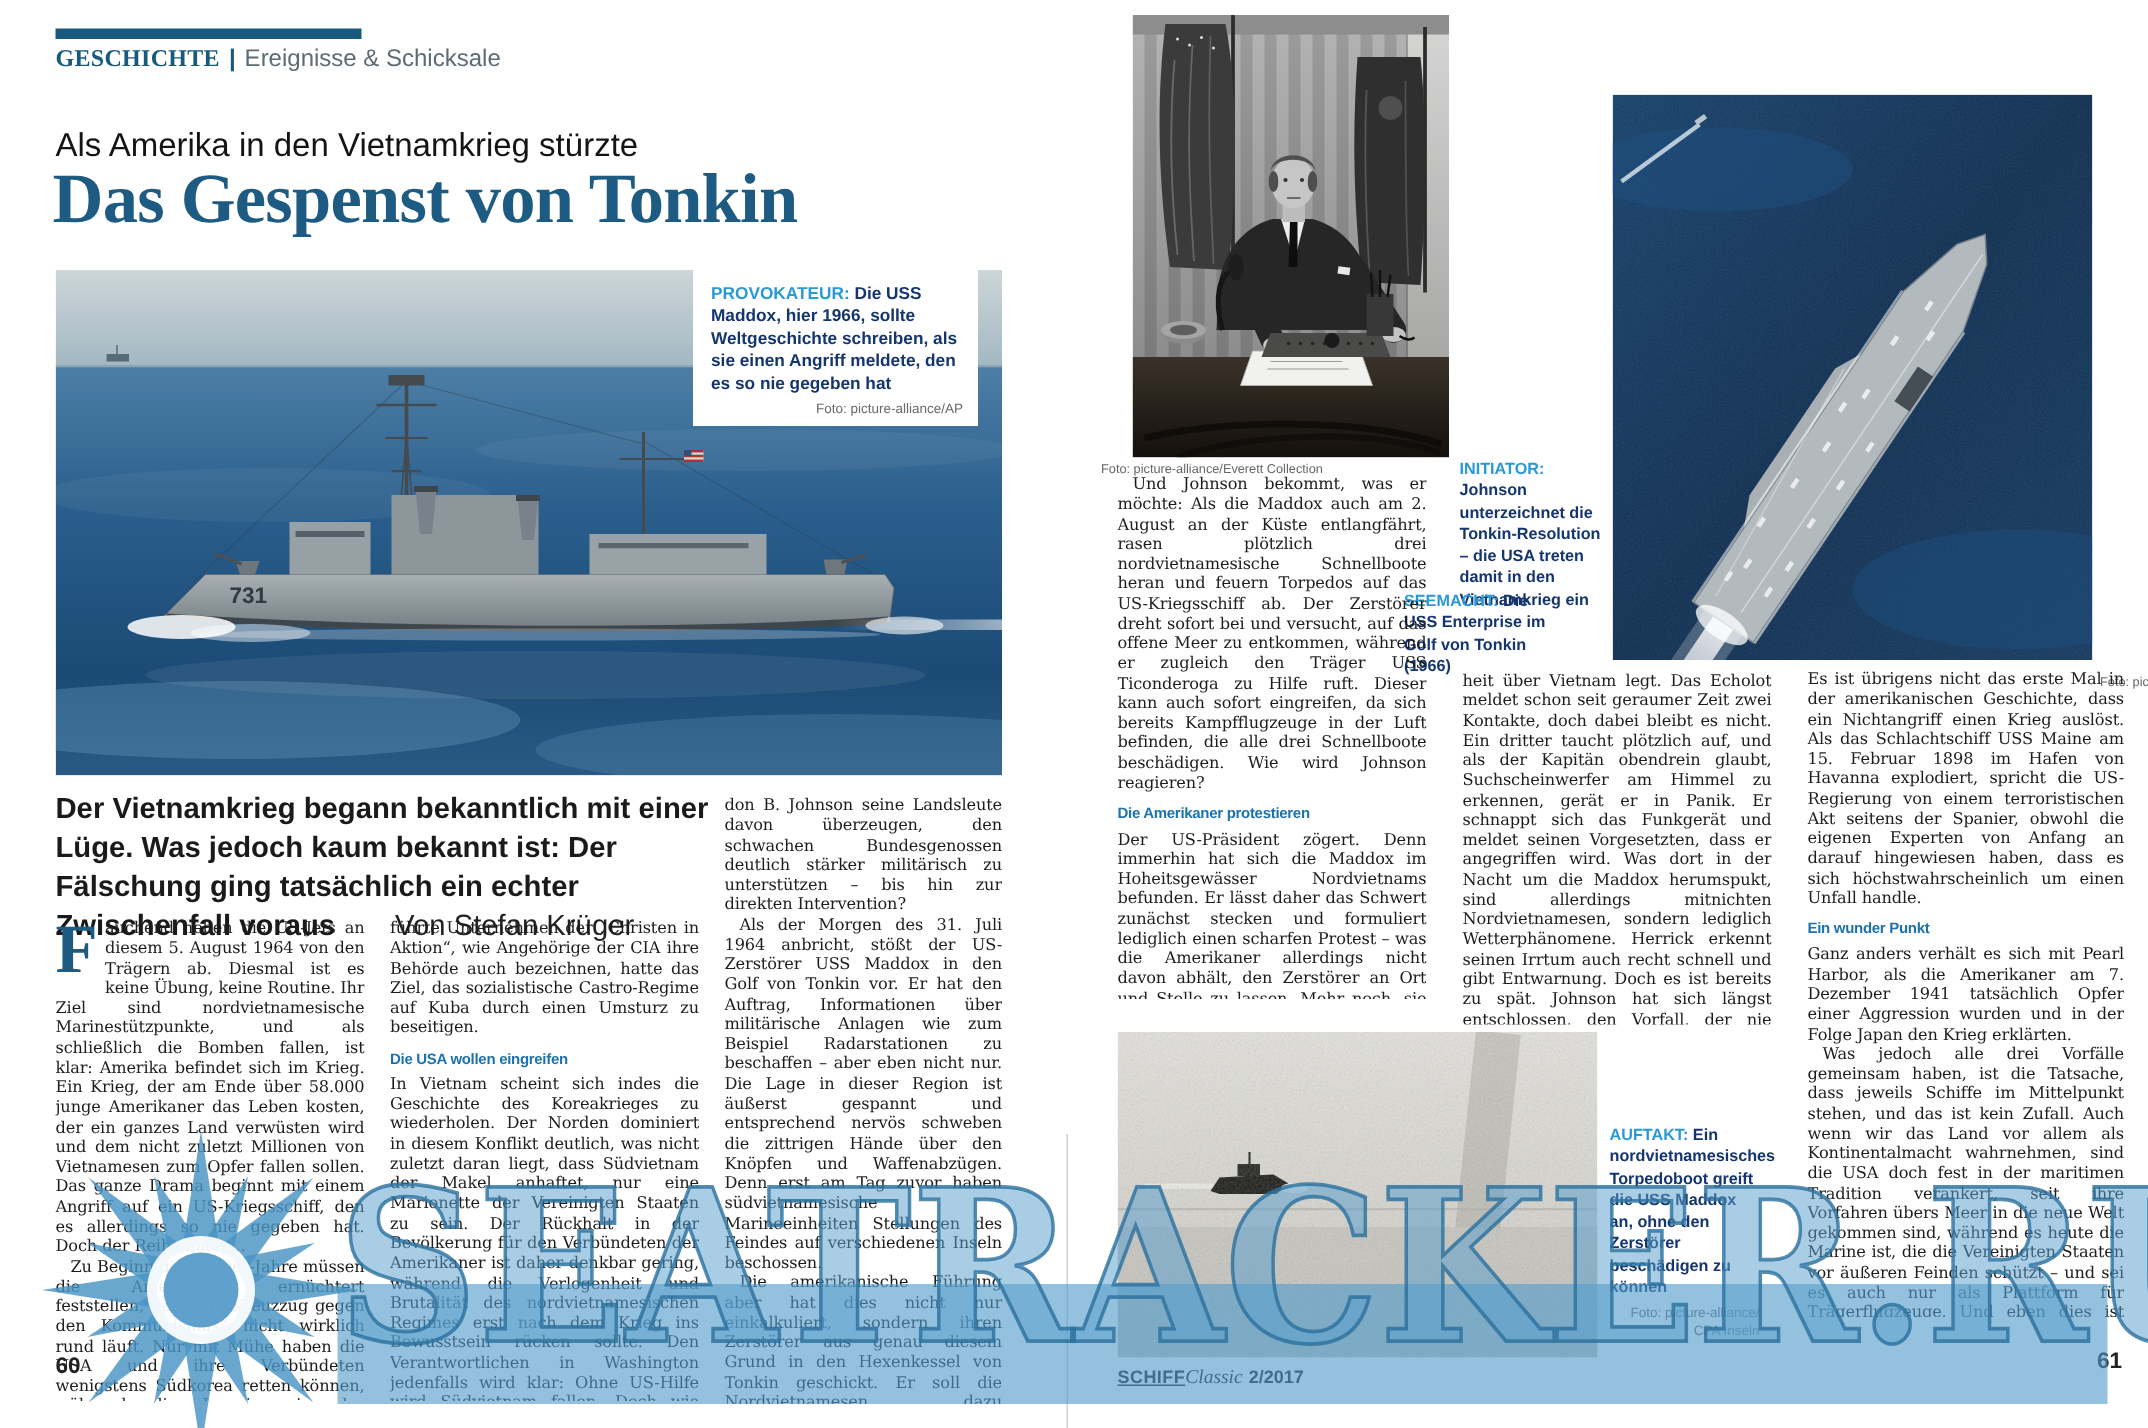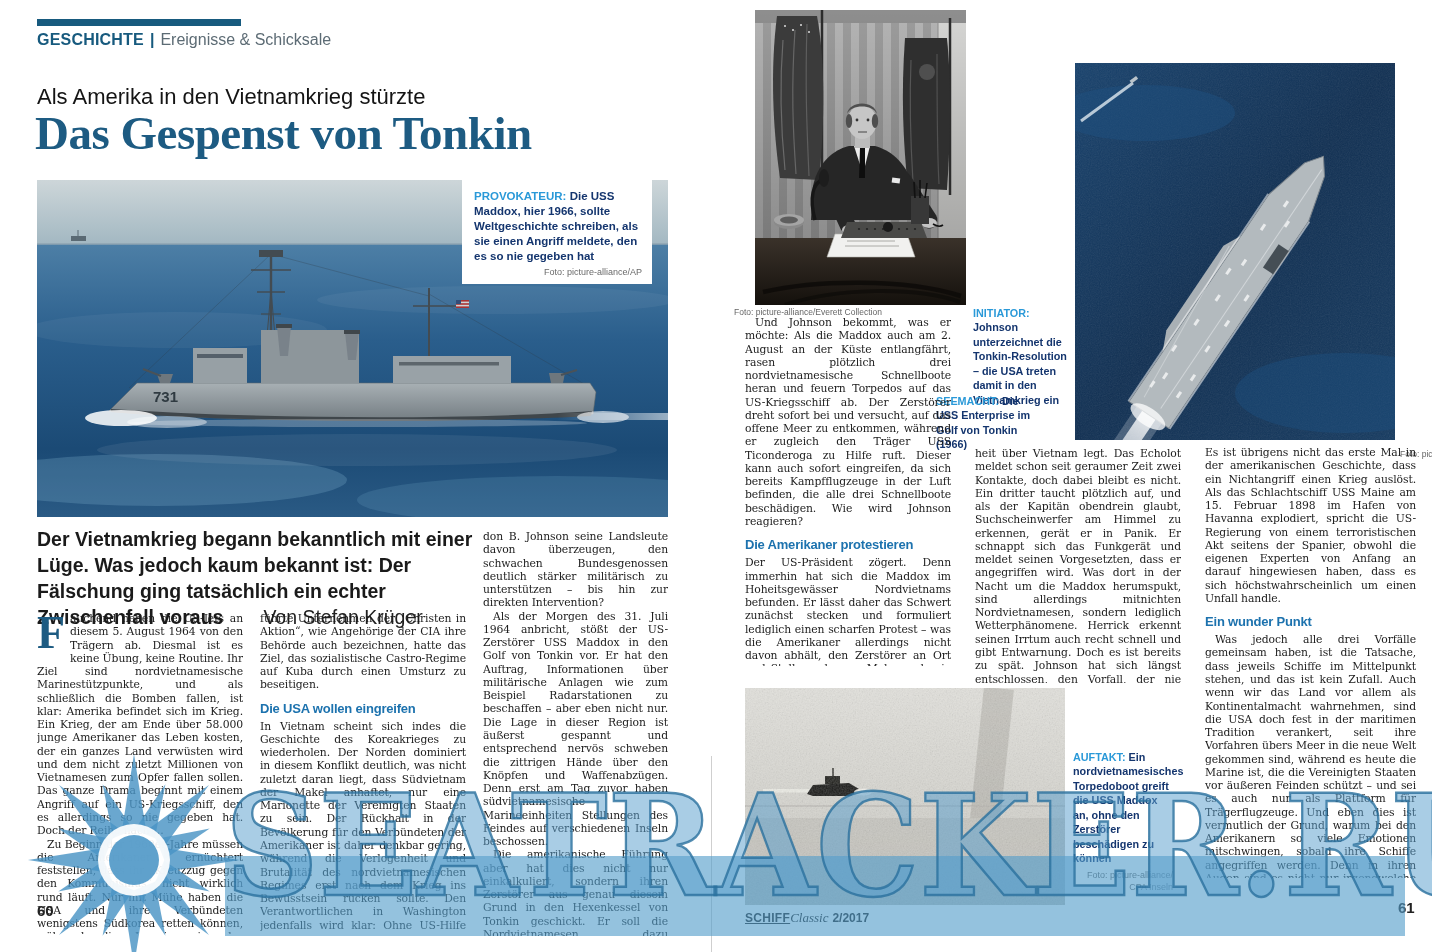--- a/index.html
+++ b/index.html
@@ -3,21 +3,21 @@
 <meta charset="utf-8">
 <style>
   html,body{margin:0;padding:0;background:#ffffff;}
   .canvas{position:relative;width:1432px;height:952px;background:#fff;overflow:hidden;
           font-family:"DejaVu Serif",serif;color:#1c1c1c;}
   .abs{position:absolute;}
 
   
   .topbar{left:37px;top:19px;width:204px;height:7px;background:#175a7e;}
   .sectionrow{left:37px;top:31px;font-family:"Liberation Sans",sans-serif;font-size:16px;}
-  .section{color:#175a7e;font-weight:bold;letter-spacing:.2px;}
+  .section{color:#175a7e;font-weight:bold;letter-spacing:.2px;font-family:Liberation Serif, serif;}
   .pipe{color:#175a7e;font-weight:bold;padding:0 6px;}
   .subsection{color:#5c6b74;}
   .kicker{left:37px;top:84px;font-family:"Liberation Sans",sans-serif;font-size:22px;color:#141414;}
   .title{left:35px;top:106px;font-family:"Liberation Serif",serif;font-weight:bold;
          font-size:47px;color:#1d5b82;letter-spacing:-.5px;}
 
   
   .photo{overflow:hidden;}
   .photo-maddox{left:37px;top:180px;width:631px;height:337px;}
   .photo-johnson{left:755px;top:10px;width:211px;height:295px;}
@@ -43,21 +43,21 @@
 
   
   .standfirst{left:37px;top:526px;width:468px;font-family:"Liberation Sans",sans-serif;
               font-weight:bold;font-size:19.5px;line-height:1.34;color:#1a1a1a;}
   .byline{font-weight:normal;color:#222;padding-left:40px;white-space:nowrap;}
 
   .bcol{font-size:10.8px;line-height:1.23;text-align:justify;letter-spacing:-.1px;
         overflow:hidden;hyphens:auto;}
   .bcol p{margin:0;}
   .bcol p.ind{text-indent:10px;}
-  .subhead{font-family:"Liberation Sans",sans-serif;font-weight:bold;font-size:13px;
+  .subhead{font-family:"Liberation Sans",sans-serif;font-weight:bold;font-size:10px;
            color:#1c72ae;margin:9px 0 3px 0;letter-spacing:-.2px;}
   .col-l1{left:37px;top:612px;width:206px;height:322px;}
   .col-l2{left:260px;top:612px;width:206px;height:322px;}
   .col-l3{left:483px;top:530px;width:185px;height:406px;}
   .col-r1{left:745px;top:316px;width:206px;height:350px;}
   .col-r2{left:975px;top:447px;width:206px;height:236px;}
   .col-r3{left:1205px;top:446px;width:211px;height:432px;}
 
   .dropcap{float:left;font-family:"Liberation Serif",serif;font-weight:bold;font-size:46px;
            line-height:38px;color:#1d5b82;padding:2px 5px 0 0;}
@@ -369,20 +369,21 @@
     <div class="subhead">Die Amerikaner protestieren</div>
     <p><span>Der US-Präsident zögert. Denn immerhin hat sich die Maddox im Hoheitsgewässer Nordvietnams befunden. Er lässt daher das Schwert zunächst stecken und formuliert lediglich einen scharfen Protest – was die Amerikaner allerdings nicht davon abhält, den Zerstörer an Ort und Stelle zu lassen. Mehr noch, sie entsenden sogar einen zweiten – die USS Turner Joy.</span></p>
 
   </div>
   <div class="abs bcol col-r2">
     <p><span>heit über Vietnam legt. Das Echolot meldet schon seit geraumer Zeit zwei Kontakte, doch dabei bleibt es nicht. Ein dritter taucht plötzlich auf, und als der Kapitän obendrein glaubt, Suchscheinwerfer am Himmel zu erkennen, gerät er in Panik. Er schnappt sich das Funkgerät und meldet seinen Vorgesetzten, dass er angegriffen wird. Was dort in der Nacht um die Maddox herumspukt, sind allerdings mitnichten Nordvietnamesen, sondern lediglich Wetterphänomene. Herrick erkennt seinen Irrtum auch recht schnell und gibt Entwarnung. Doch es ist bereits zu spät. Johnson hat sich längst entschlossen, den Vorfall, der nie stattgefunden hat, auszuschlachten und lässt nur wenige Stunden später seine Bomber aufsteigen.</span></p>
   </div>
   <div class="abs bcol col-r3">
     <p><span>Es ist übrigens nicht das erste Mal in der amerikanischen Geschichte, dass ein Nichtangriff einen Krieg auslöst. Als das Schlachtschiff USS Maine am 15. Februar 1898 im Hafen von Havanna explodiert, spricht die US-Regierung von einem terroristischen Akt seitens der Spanier, obwohl die eigenen Experten von Anfang an darauf hingewiesen haben, dass es sich höchstwahrscheinlich um einen Unfall handle.</span></p>
     <div class="subhead">Ein wunder Punkt</div>
+    <p><span>Ganz anders verhält es sich mit Pearl Harbor, als die Amerikaner am 7. Dezember 1941 tatsächlich Opfer einer Aggression wurden und in der Folge Japan den Krieg erklärten.</span></p>
     <p class="ind"><span>Was jedoch alle drei Vorfälle gemeinsam haben, ist die Tatsache, dass jeweils Schiffe im Mittelpunkt stehen, und das ist kein Zufall. Auch wenn wir das Land vor allem als Kontinentalmacht wahrnehmen, sind die USA doch fest in der maritimen Tradition verankert, seit ihre Vorfahren übers Meer in die neue Welt gekommen sind, während es heute die Marine ist, die die Vereinigten Staaten vor äußeren Feinden schützt – und sei es auch nur als Plattform für Trägerflugzeuge. Und eben dies ist vermutlich der Grund, warum bei den Amerikanern so viele Emotionen mitschwingen, sobald ihre Schiffe angegriffen werden. Denn in ihren Augen sind es nicht nur irgendwelche stählernen Marineeinheiten, sondern die USA selbst.</span></p>
   </div>
 
   <div class="abs photo photo-torpedo">
     <svg width="320" height="217" viewBox="0 0 320 217">
       <defs>
         <linearGradient id="torpg" x1="0" y1="0" x2="0" y2="1">
           <stop offset="0" stop-color="#e2e1dc"></stop>
             <stop offset=".55" stop-color="#d5d4ce"></stop>
             <stop offset="1" stop-color="#c6c5bf"></stop>

